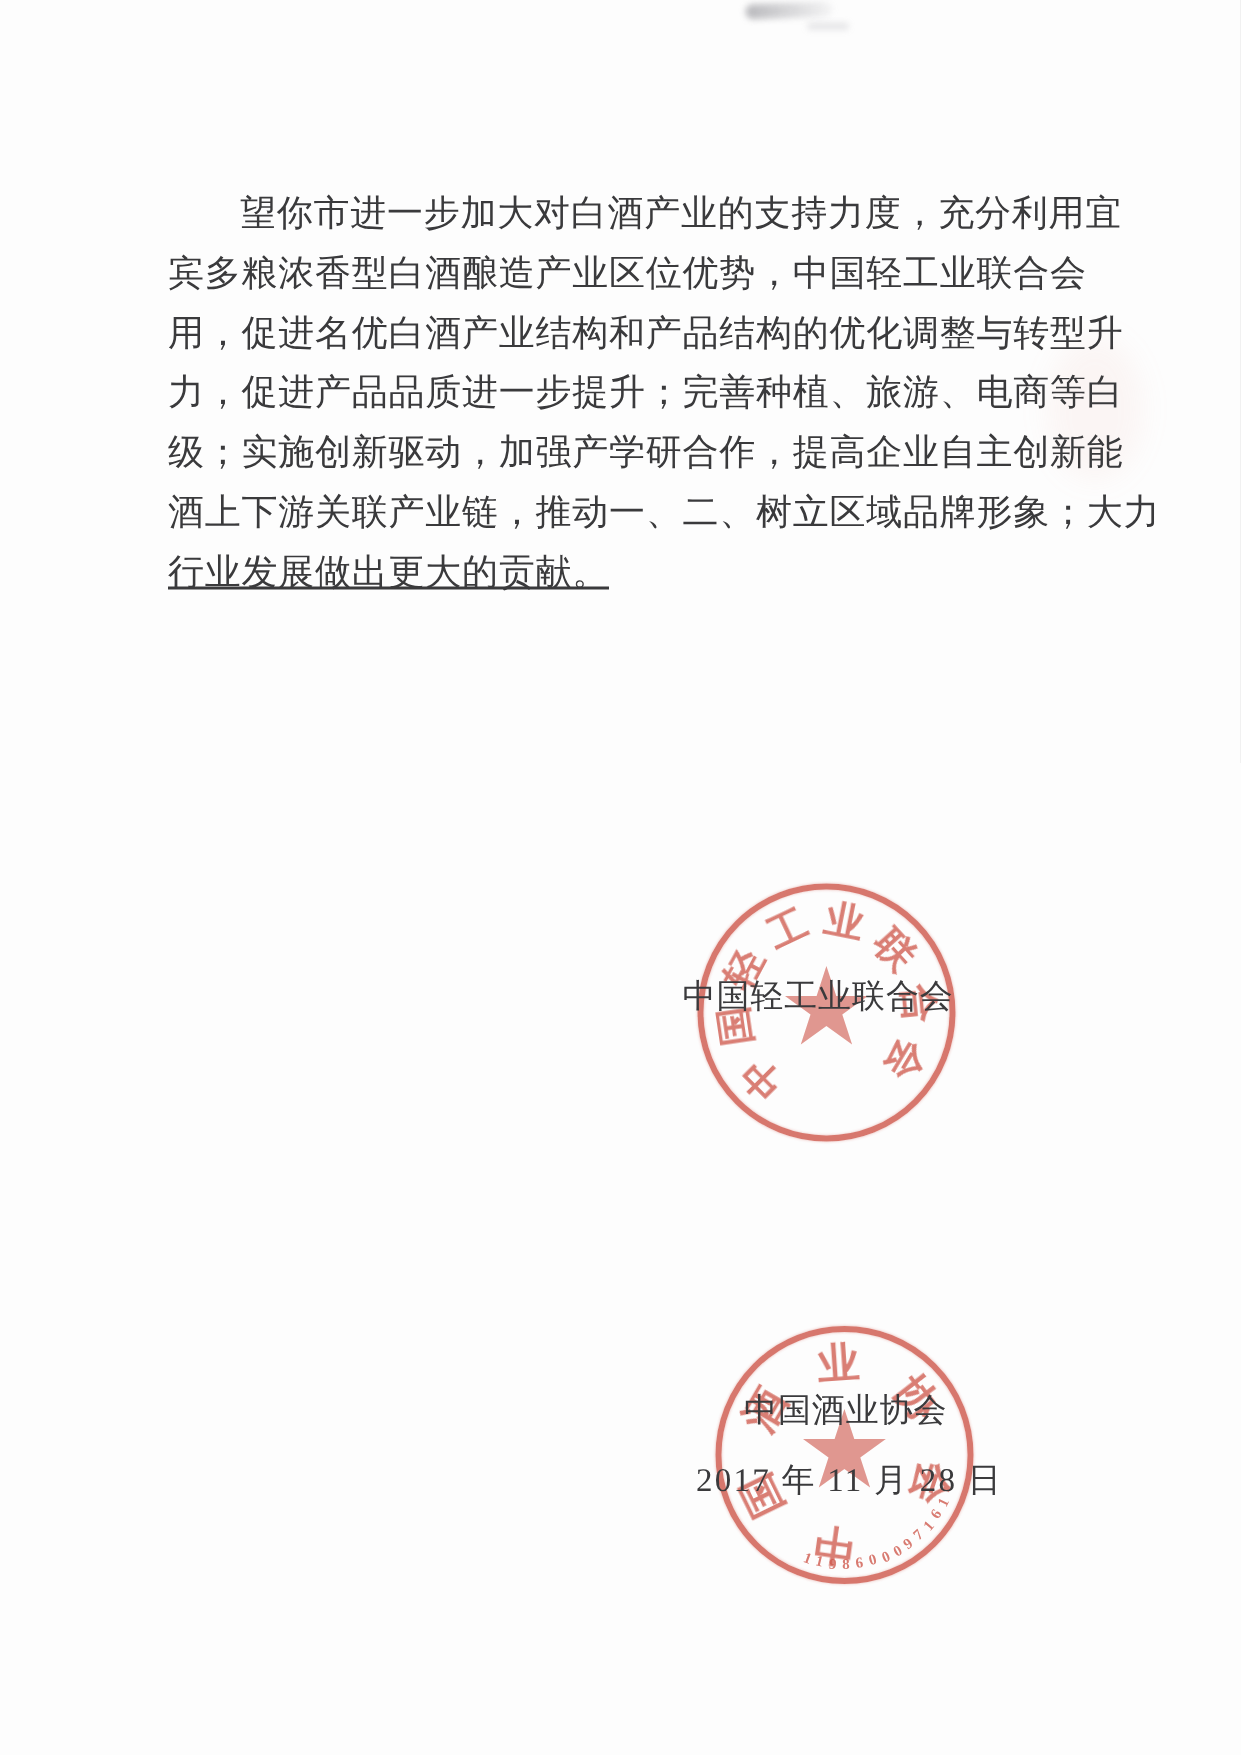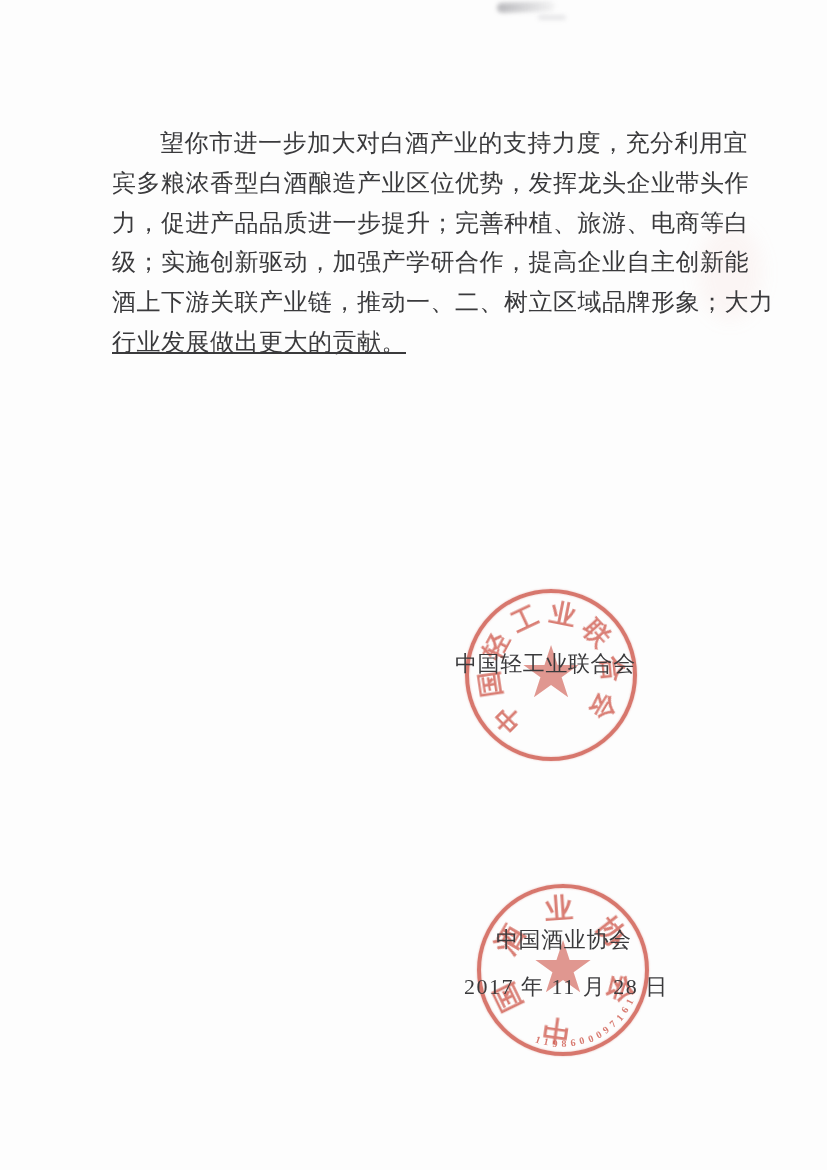--- a/index.html
+++ b/index.html
@@ -134,21 +134,22 @@
 <body>
 
 <div class="page">
 
   <div class="smudge smudge-a"></div>
   <div class="smudge smudge-b"></div>
   <div class="smudge smudge-c"></div>
 
   <div class="body-text">
       <div class="line indent">望你市进一步加大对白酒产业的支持力度，充分利用宜</div>
-      <div class="line">宾多粮浓香型白酒酿造产业区位优势，发挥龙头企业带头作</div>
+      <div class="line">宾多粮浓香型白酒酿造产业区位优势，中国轻工业联合会</div>
+      <div class="line">用，促进名优白酒产业结构和产品结构的优化调整与转型升</div>
       <div class="line">力，促进产品品质进一步提升；完善种植、旅游、电商等白</div>
       <div class="line">级；实施创新驱动，加强产学研合作，提高企业自主创新能</div>
       <div class="line">酒上下游关联产业链，推动一、二、树立区域品牌形象；大力</div>
       <div class="line last">行业发展做出更大的贡献。</div>
     </div>
 
   <div class="seal seal-1">
     <div class="seal-border"></div>
     <div class="seal-star">★</div>
     <div class="seal-ring">

